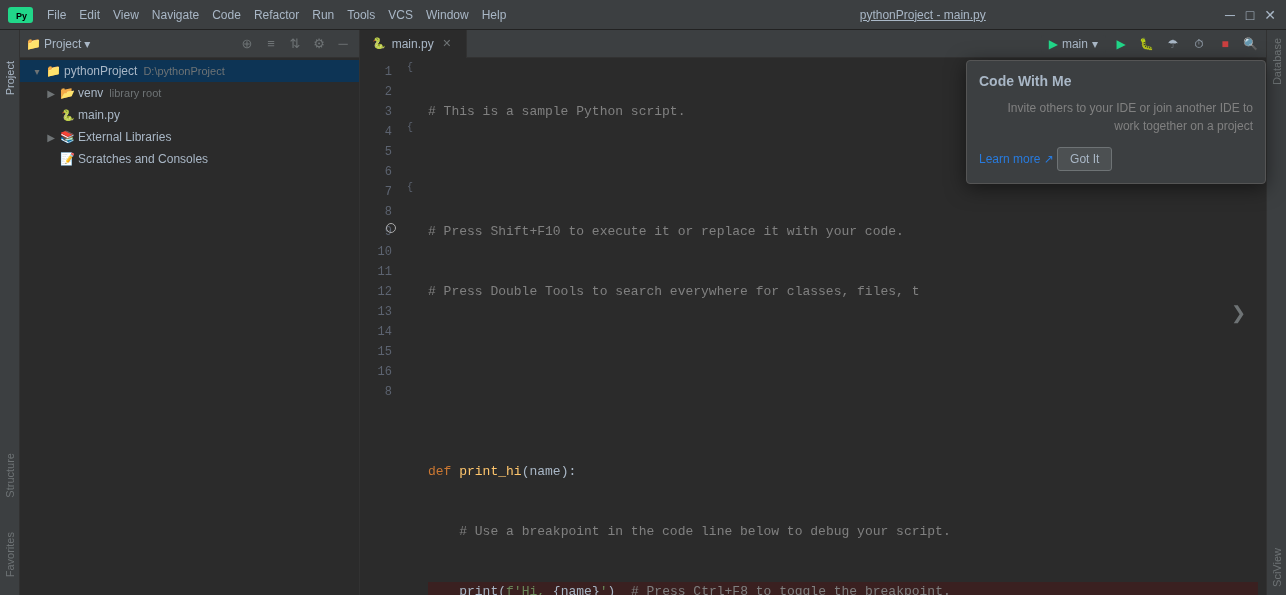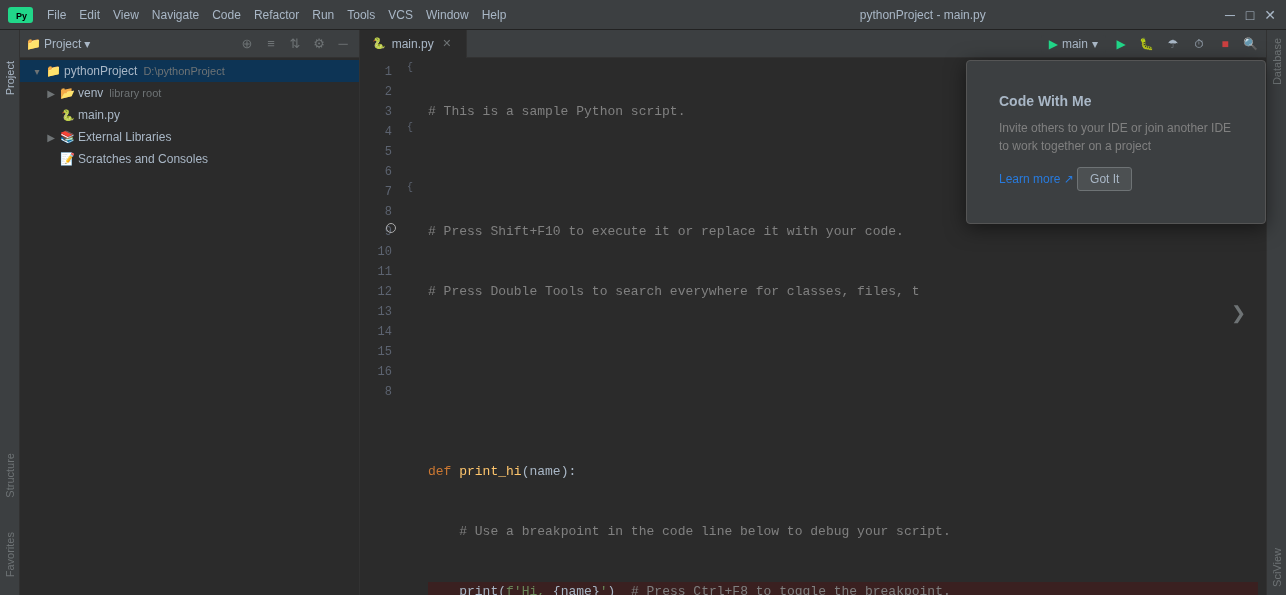--- a/index.html
+++ b/index.html
@@ -46,20 +46,21 @@
       border-radius: 3px;
       cursor: pointer;
       font-size: 12px;
       color: #a9b7c6;
     }
     .title-bar-title {
       flex: 1;
       text-align: center;
       font-size: 12px;
       color: #a9b7c6;
+      text-decoration: underline;
     }
     .title-bar-controls {
       display: flex;
       gap: 4px;
     }
     .title-btn {
       width: 16px;
       height: 16px;
       display: flex;
       align-items: center;
@@ -288,35 +289,36 @@
 
     
     .popup-overlay {
       position: absolute;
       top: 30px;
       right: 0;
       width: 300px;
       background: #3c3f41;
       border: 1px solid #555;
       border-radius: 4px;
-      padding: 32px;
+      padding: 12px;
       z-index: 100;
       box-shadow: 0 4px 20px rgba(0,0,0,0.5);
     }
     .popup-title {
       font-size: 14px;
       font-weight: bold;
       color: #a9b7c6;
       margin-bottom: 10px;
     }
     .popup-body {
       font-size: 12px;
       color: #808080;
       margin-bottom: 12px;
       line-height: 1.5;
+      text-align: right;
     }
     .popup-link {
       color: #287bde;
       text-decoration: none;
       font-size: 12px;
       display: inline-flex;
       align-items: center;
       gap: 2px;
       margin-bottom: 4px;
       cursor: pointer;

